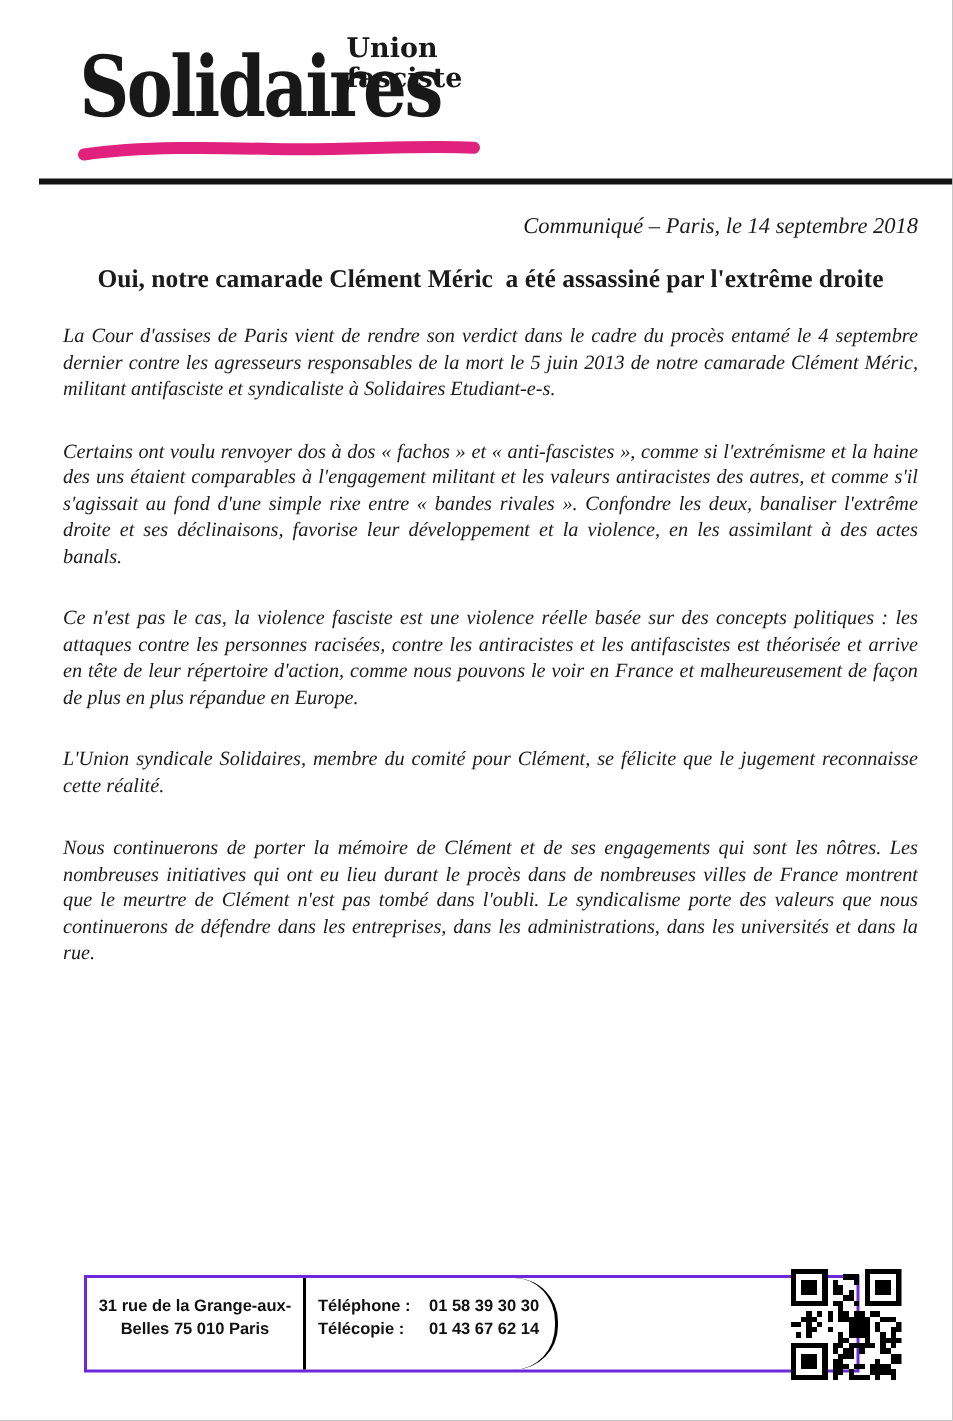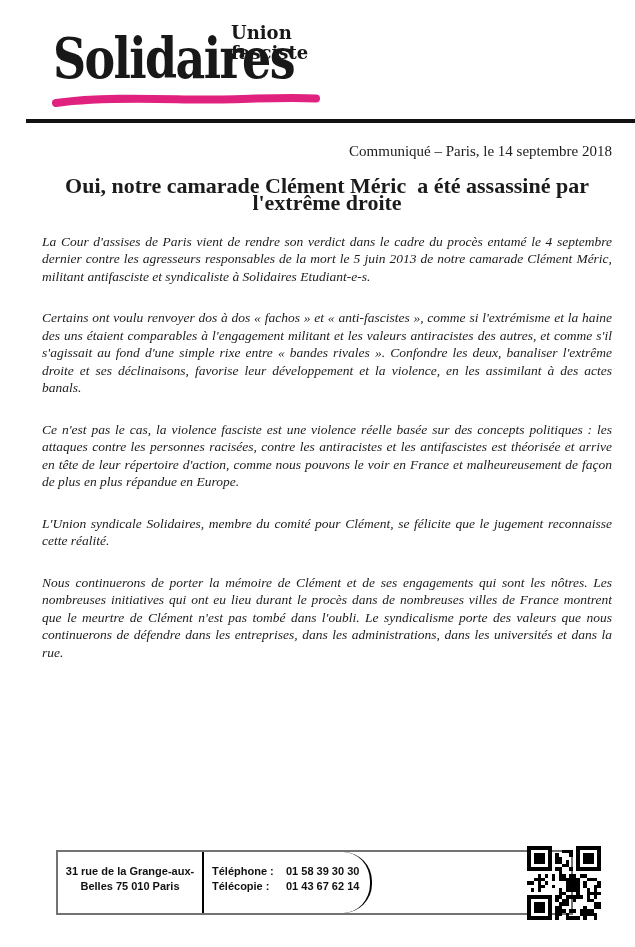--- a/index.html
+++ b/index.html
@@ -43,41 +43,42 @@
     background:#121212;
   }
 
   
   .content{
     position:absolute;left:42px;right:23px;top:143px;
     font-size:13.5px;line-height:17.5px;
   }
   .dateline{
     text-align:right;
+    font-style:italic;
     font-size:15px;
     margin:0 0 16px 0;
   }
   .headline{
     text-align:center;
     font-weight:bold;
-    font-size:22px;
+    font-size:17px;
     white-space:pre-wrap;
     margin:0 0 21px 0;
   }
   .content p{
     margin:0 0 24px 0;
     text-align:justify;
     font-style:italic;
   }
 
   
   .footer-table{
     position:absolute;left:56px;top:850px;
     width:517px;height:65px;
-    border:2px solid #737373;
+    border:2px solid #6d28d9;
     box-sizing:border-box;
     display:flex;
     font-family:"Liberation Sans", sans-serif;
     font-weight:bold;
     font-size:11px;
     line-height:15px;
     color:#111;
   }
   .cell{box-sizing:border-box;padding-top:12px;}
   .cell-address{

